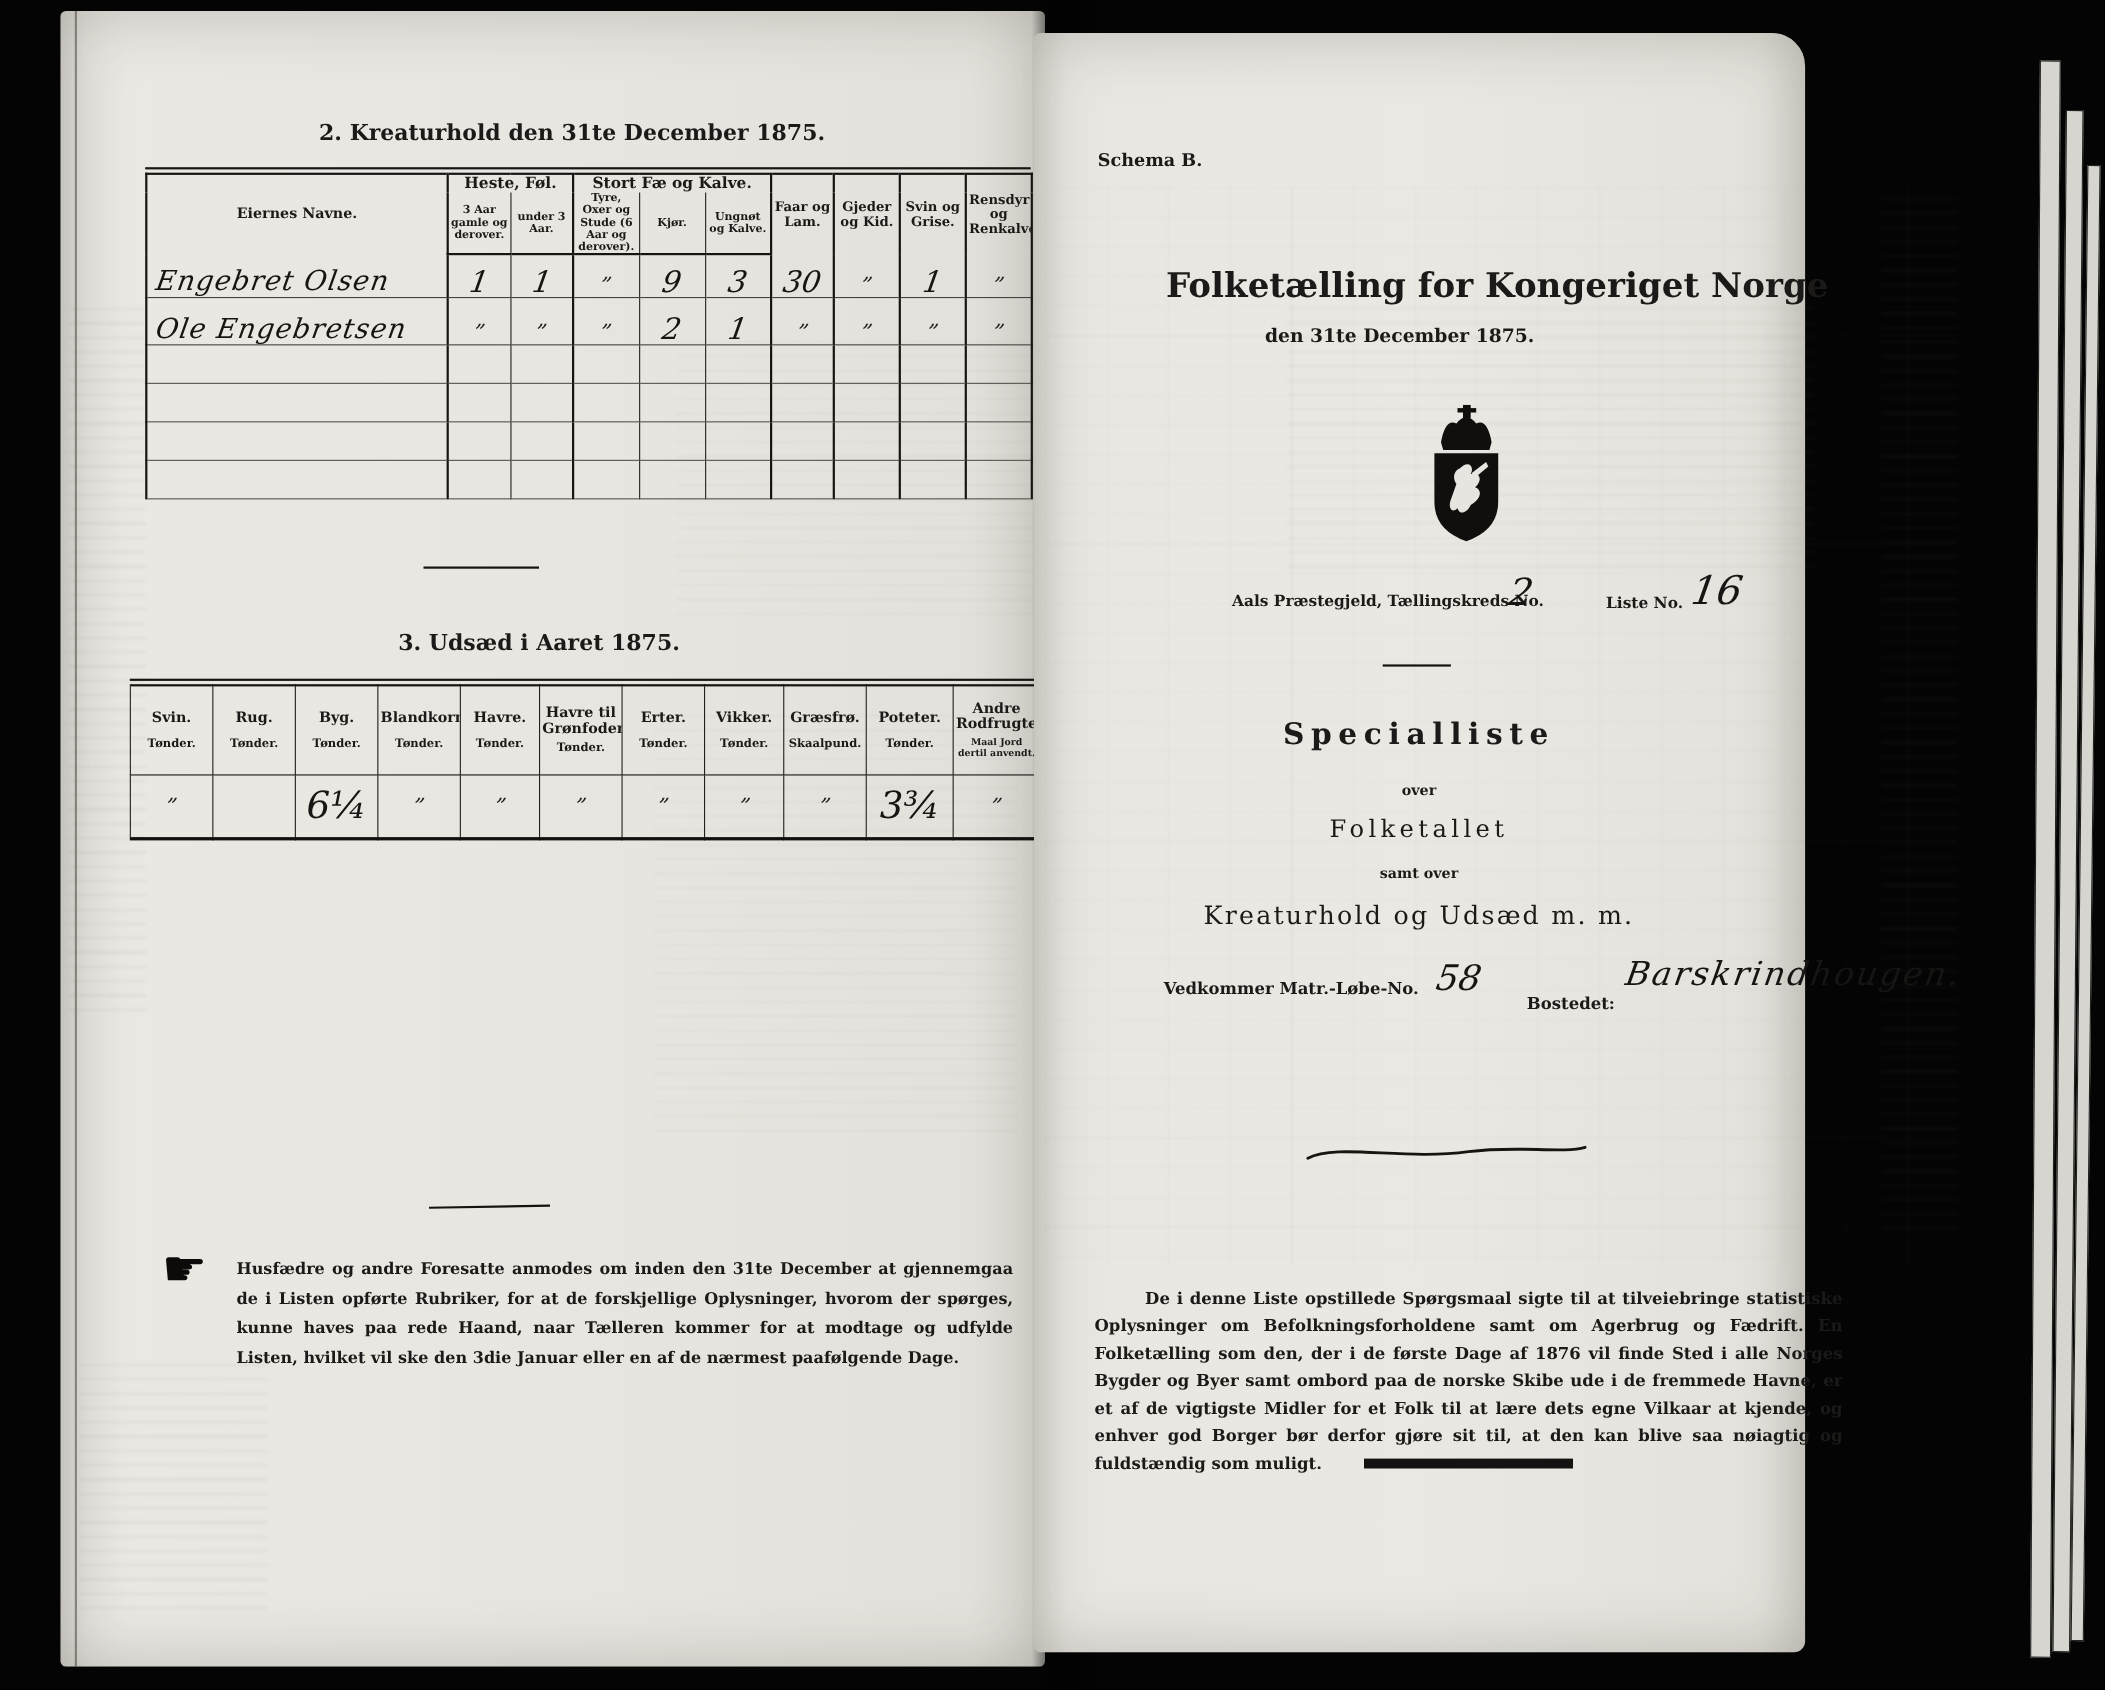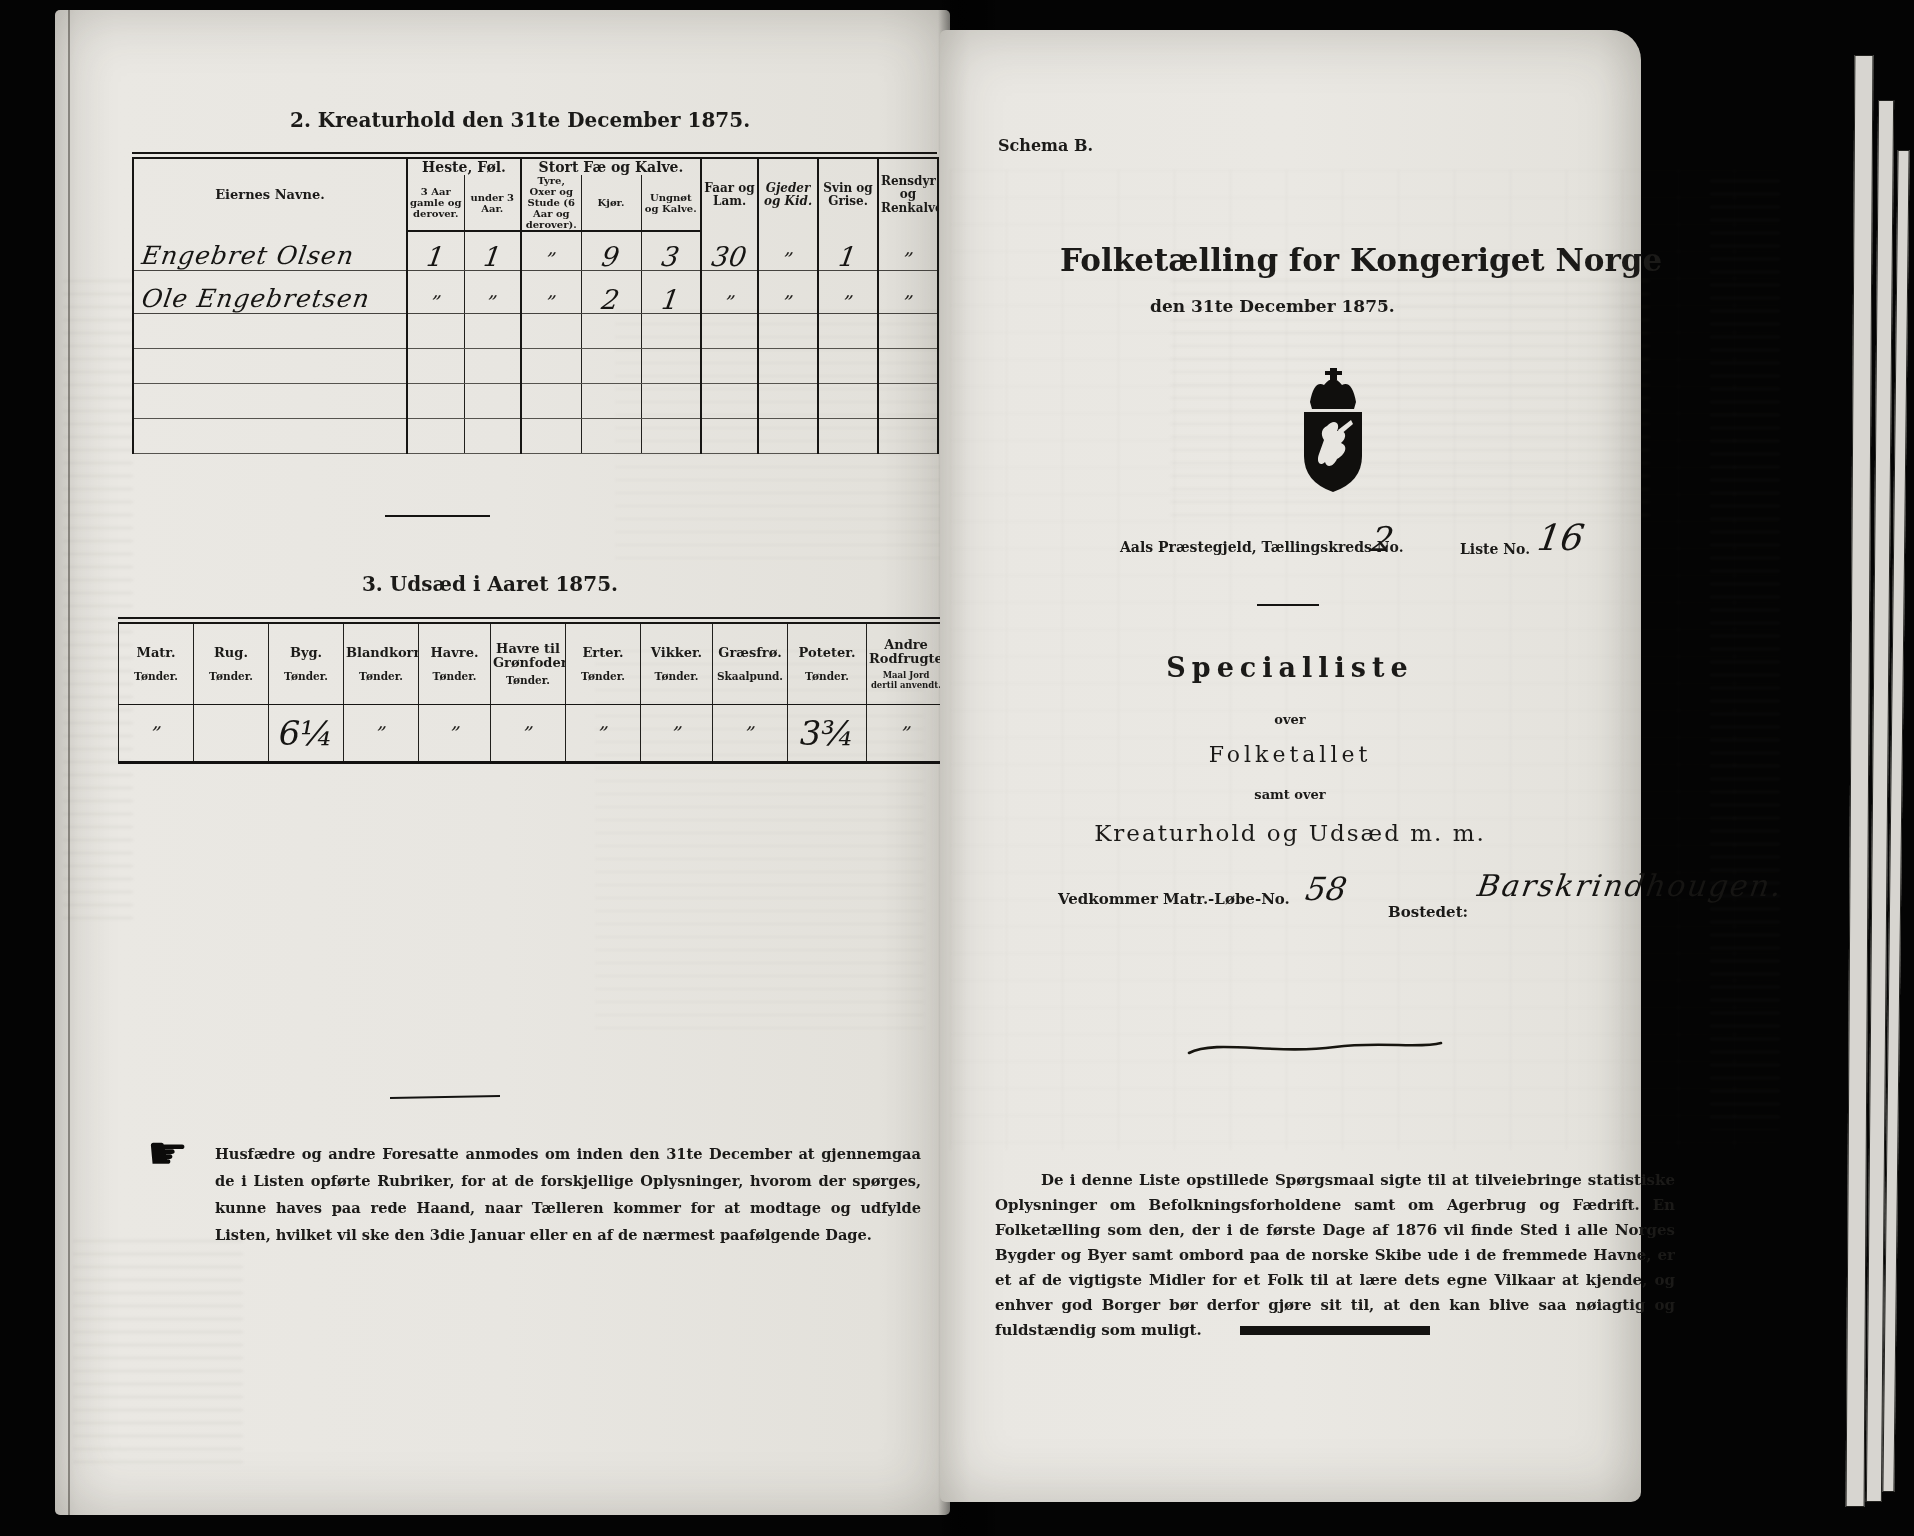--- a/index.html
+++ b/index.html
@@ -90,21 +90,21 @@
             <col style="width:60px">
             <col style="width:60px">
             <col style="width:60px">
         </colgroup>
         <thead>
           <tr>
             <th rowspan="2" class="gh" style="font-size:13px;">Eiernes Navne.</th>
             <th colspan="2" class="gh thick-l">Heste, Føl.</th>
             <th colspan="3" class="gh thick-l">Stort Fæ og Kalve.</th>
             <th rowspan="2" class="sh thick-l" style="font-size:12px;">Faar og Lam.</th>
-            <th rowspan="2" class="sh thick-l" style="font-size:12px;font-style:italic;">Gjeder og Kid.</th>
+            <th rowspan="2" class="sh thick-l" style="font-size:12px;">Gjeder og Kid.</th>
             <th rowspan="2" class="sh thick-l" style="font-size:12px;">Svin og Grise.</th>
             <th rowspan="2" class="sh thick-l" style="font-size:12px;">Rensdyr og Renkalve.</th>
           </tr>
           <tr>
             <th class="sh thick-l" style="height:50px;">3 Aar gamle og derover.</th>
             <th class="sh">under 3 Aar.</th>
             <th class="sh thick-l">Tyre, Oxer og Stude (6 Aar og derover).</th>
             <th class="sh">Kjør.</th>
             <th class="sh">Ungnøt og Kalve.</th>
           </tr>
@@ -200,21 +200,21 @@
             <col style="width:75px">
             <col style="width:75px">
             <col style="width:72px">
           <col style="width:75px">
             <col style="width:79px">
             <col style="width:79px">
         </colgroup>
         <thead>
           <tr>
             <th>
-                <span class="cn">Matr.</span>
+                <span class="cn">Svin.</span>
                 <span class="cu">Tønder.</span>
               </th>
             <th>
                 <span class="cn">Rug.</span>
                 <span class="cu">Tønder.</span>
               </th>
             <th>
                 <span class="cn">Byg.</span>
                 <span class="cu">Tønder.</span>
               </th>

